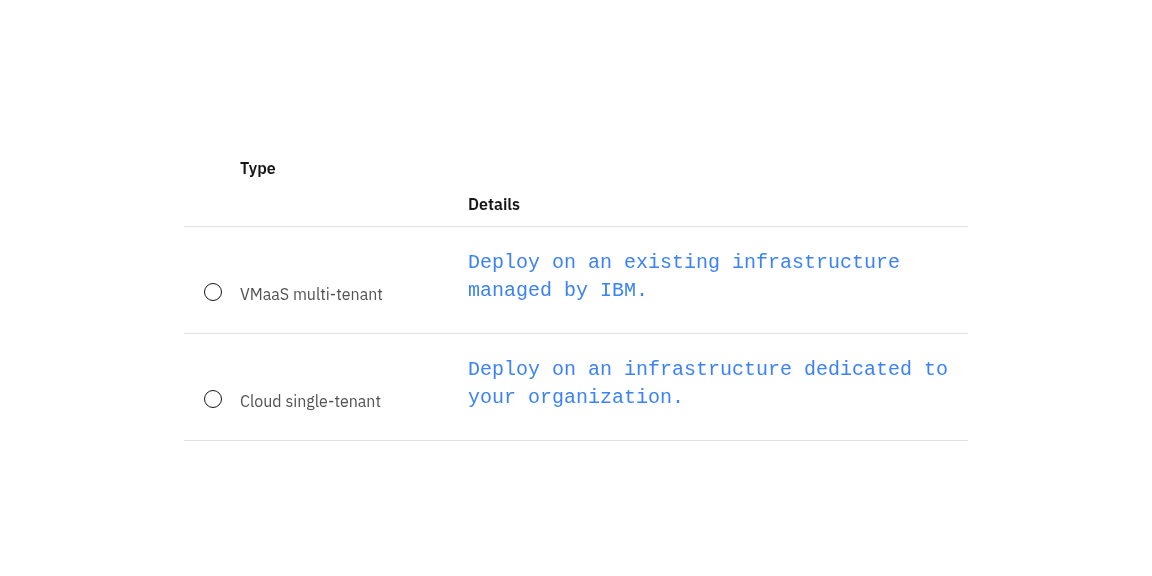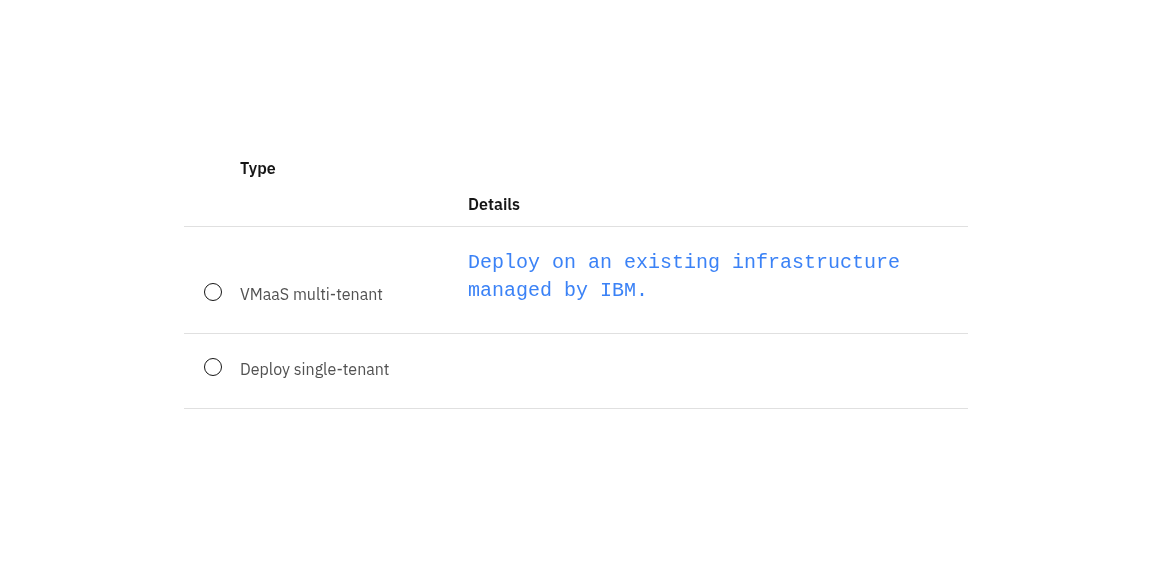--- a/index.html
+++ b/index.html
@@ -94,17 +94,18 @@
       <span class="radio"></span>
     </div>
     <div class="type-cell">VMaaS multi-tenant</div>
     <div class="details-cell">Deploy on an existing infrastructure managed by IBM.</div>
   </div>
 
   <div class="data-row">
     <div class="radio-wrapper">
       <span class="radio"></span>
     </div>
-    <div class="type-cell">Deploy single-tenant</div>
+    <div class="type-cell">Cloud single-tenant</div>
+    <div class="details-cell">Deploy on an infrastructure dedicated to your organization.</div>
   </div>
 
 
 </div>
 
 </body></html>

